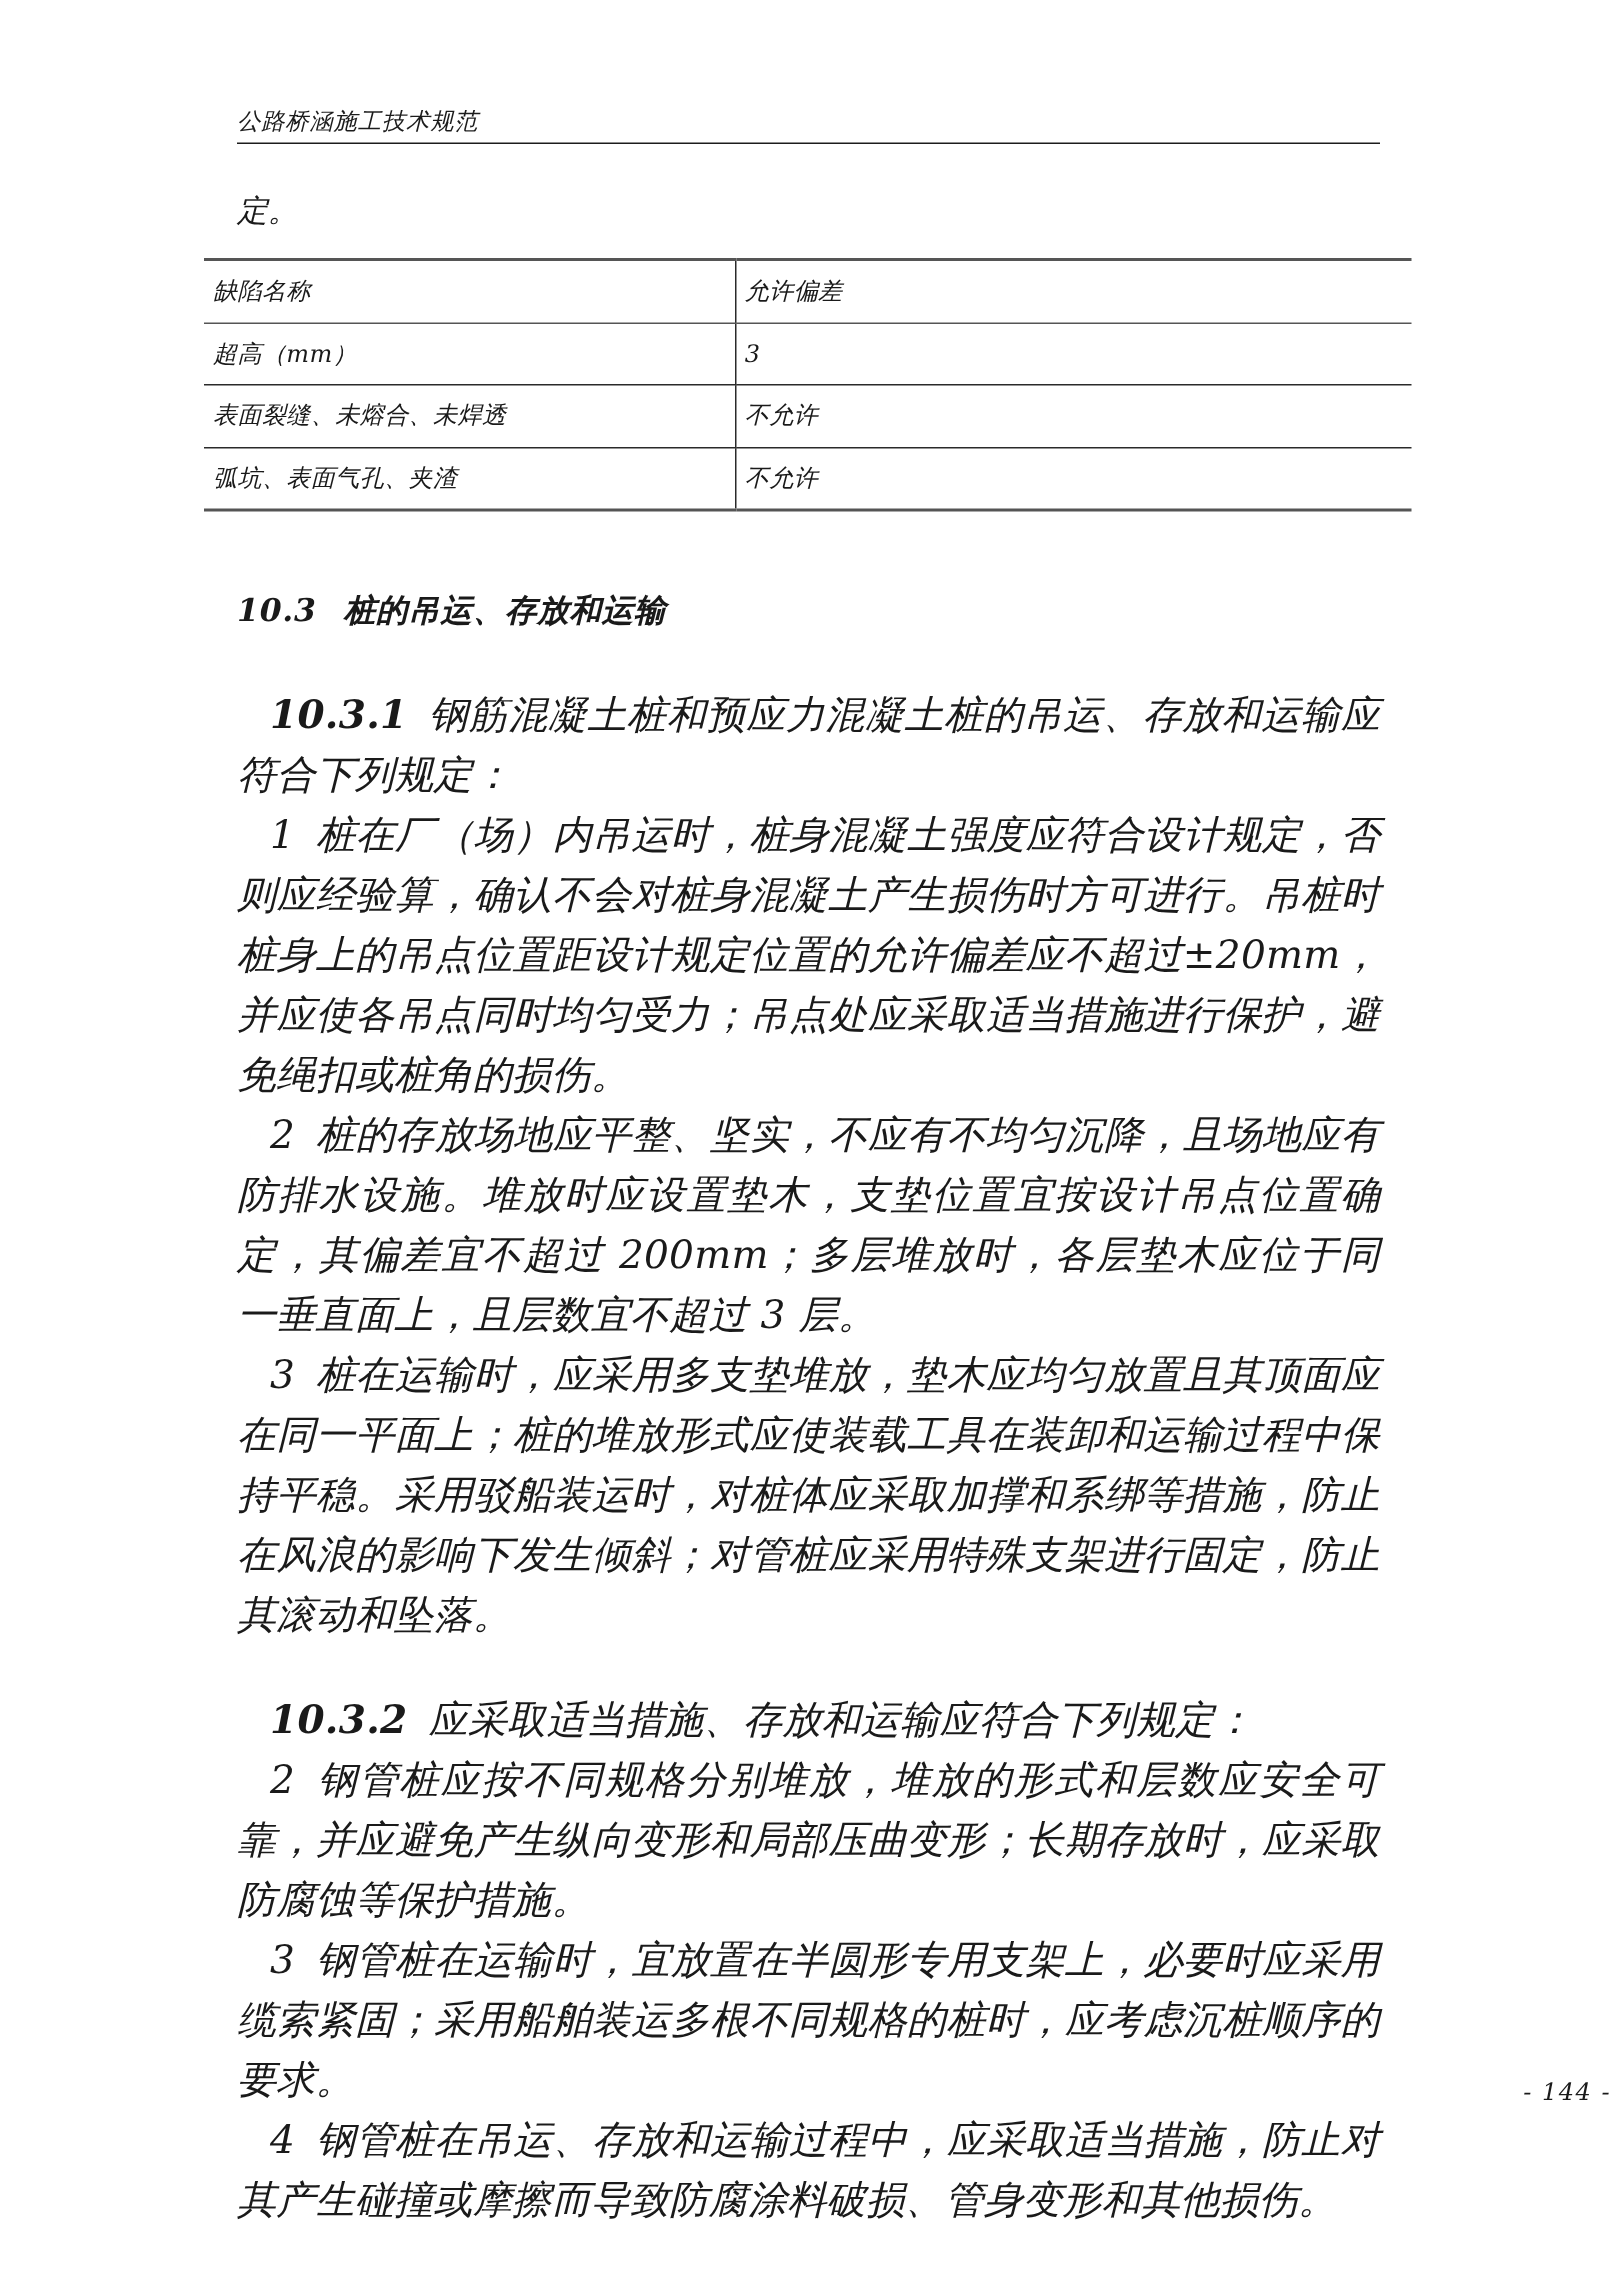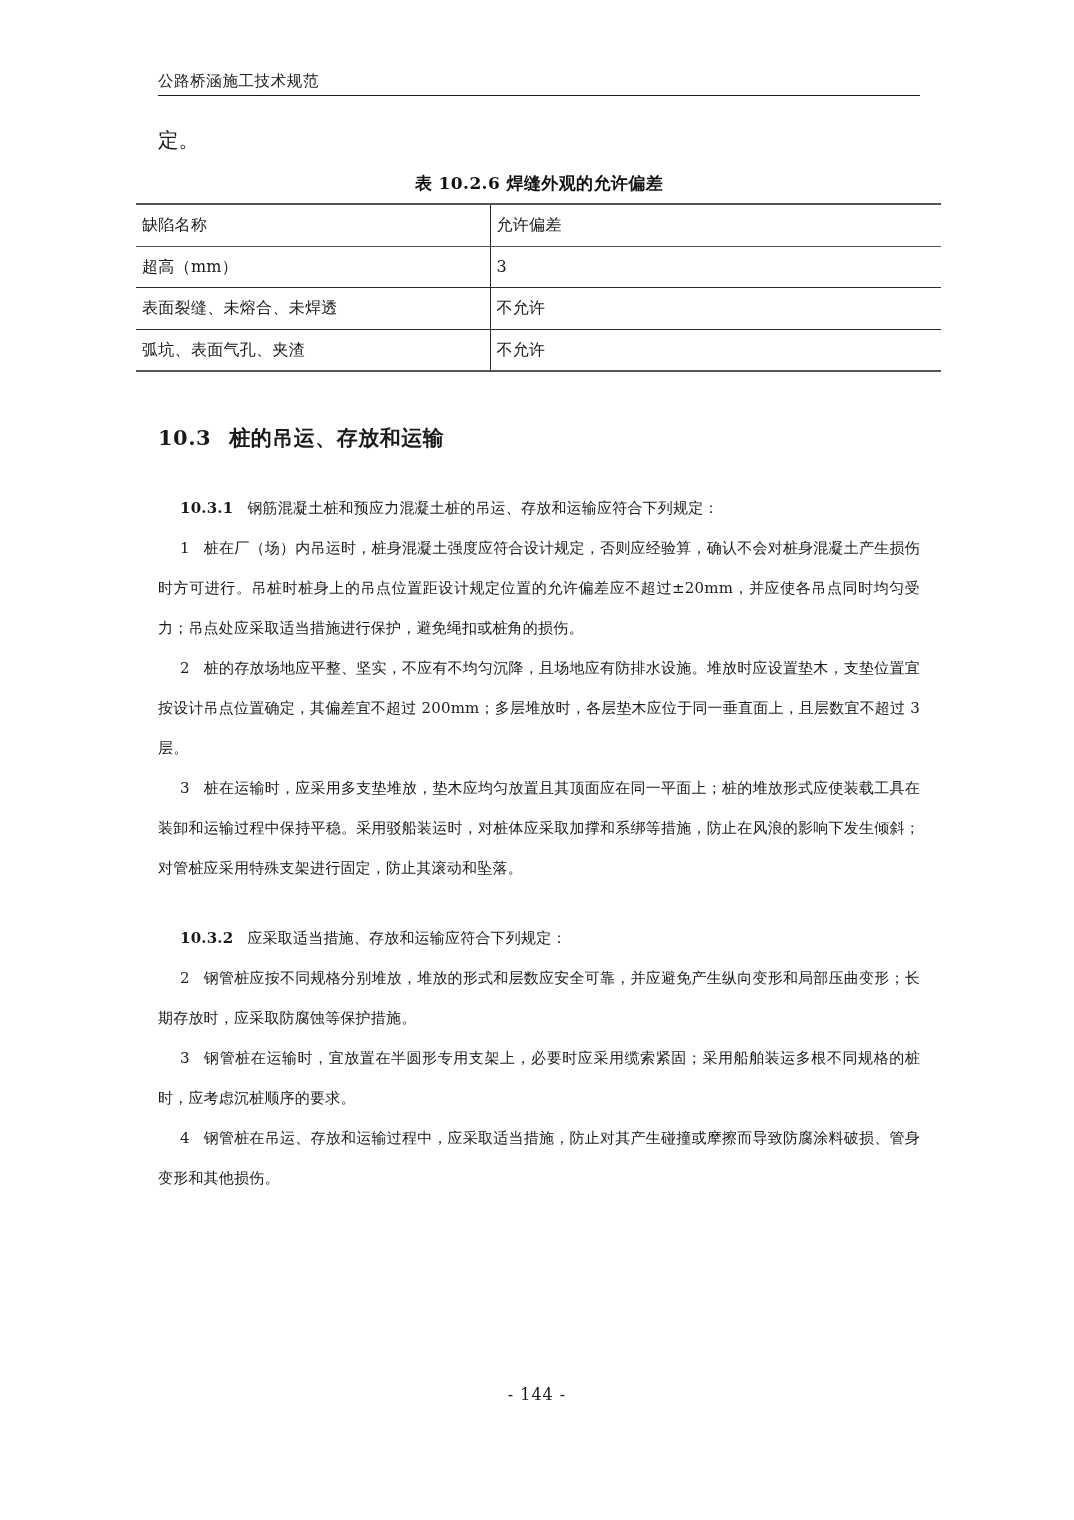--- a/index.html
+++ b/index.html
@@ -15,20 +15,21 @@
     position: relative;
     overflow: hidden;
   }
 
   .page {
     position: absolute;
     left: 0; top: 0;
     width: 1074px;
     height: 1520px;
     box-sizing: border-box;
+    font-style: italic;
   }
 
   
   .running-header {
     position: absolute;
     left: 158px;
     top: 72px;
     width: 762px;
   }
   .running-header .rh-text {
@@ -46,21 +47,21 @@
 
   
   .content {
     position: absolute;
     left: 158px;
     top: 120px;
     width: 762px;
   }
 
   .para {
-    font-size: 15px;
+    font-size: 26px;
     line-height: 40px;
     text-align: justify;
     text-justify: inter-ideograph;
     margin: 0;
     letter-spacing: 0.2px;
   }
 
   .orphan-line {
     font-size: 20.5px;
     line-height: 40px;
@@ -132,42 +133,41 @@
   .spacer-md { height: 30px; }
   .spacer-lg { height: 46px; }
   .spacer-xl { height: 56px; }
 
   
   .page-footer {
     position: absolute;
     left: 0;
     top: 1385px;
     width: 1074px;
-    text-align: center;
+    text-align: right;
     font-size: 16px;
     color: #1a1a1a;
     letter-spacing: 1px;
   }
 </style>
 </head>
 <body>
 
 <div class="page">
 
   <div class="running-header">
     <div class="rh-text">公路桥涵施工技术规范</div>
     <div class="rh-rule"></div>
   </div>
 
   <div class="content">
 
     <p class="orphan-line">定。</p>
 
     <div class="table-wrap">
-      <div class="table-caption">表 10.2.6  焊缝外观的允许偏差</div>
       <table class="spec">
         <colgroup>
             <col class="c1">
             <col class="c2">
           </colgroup>
         <tbody>
           <tr class="hdr">
             <td class="left-cell">缺陷名称</td>
             <td>允许偏差</td>
           </tr>

